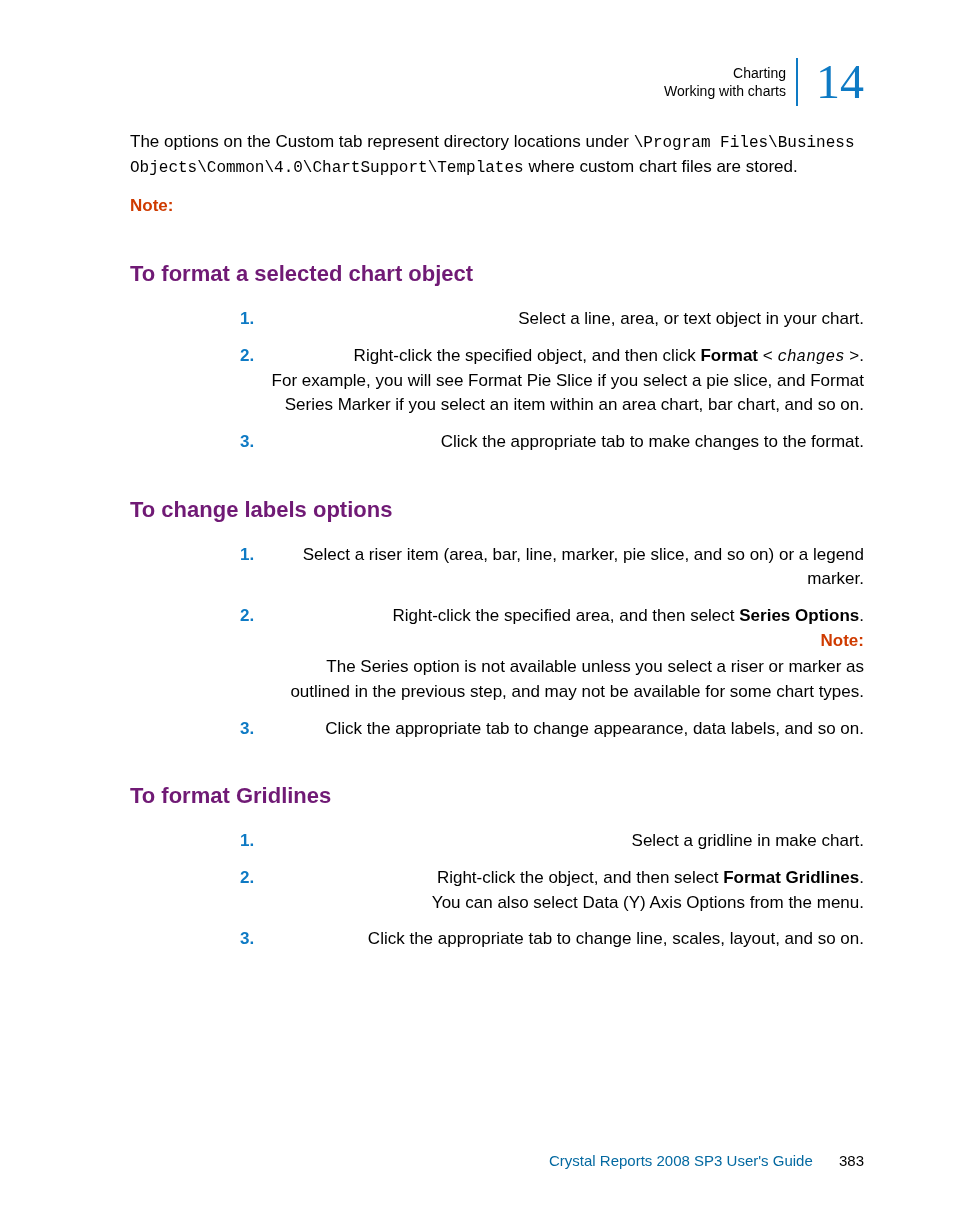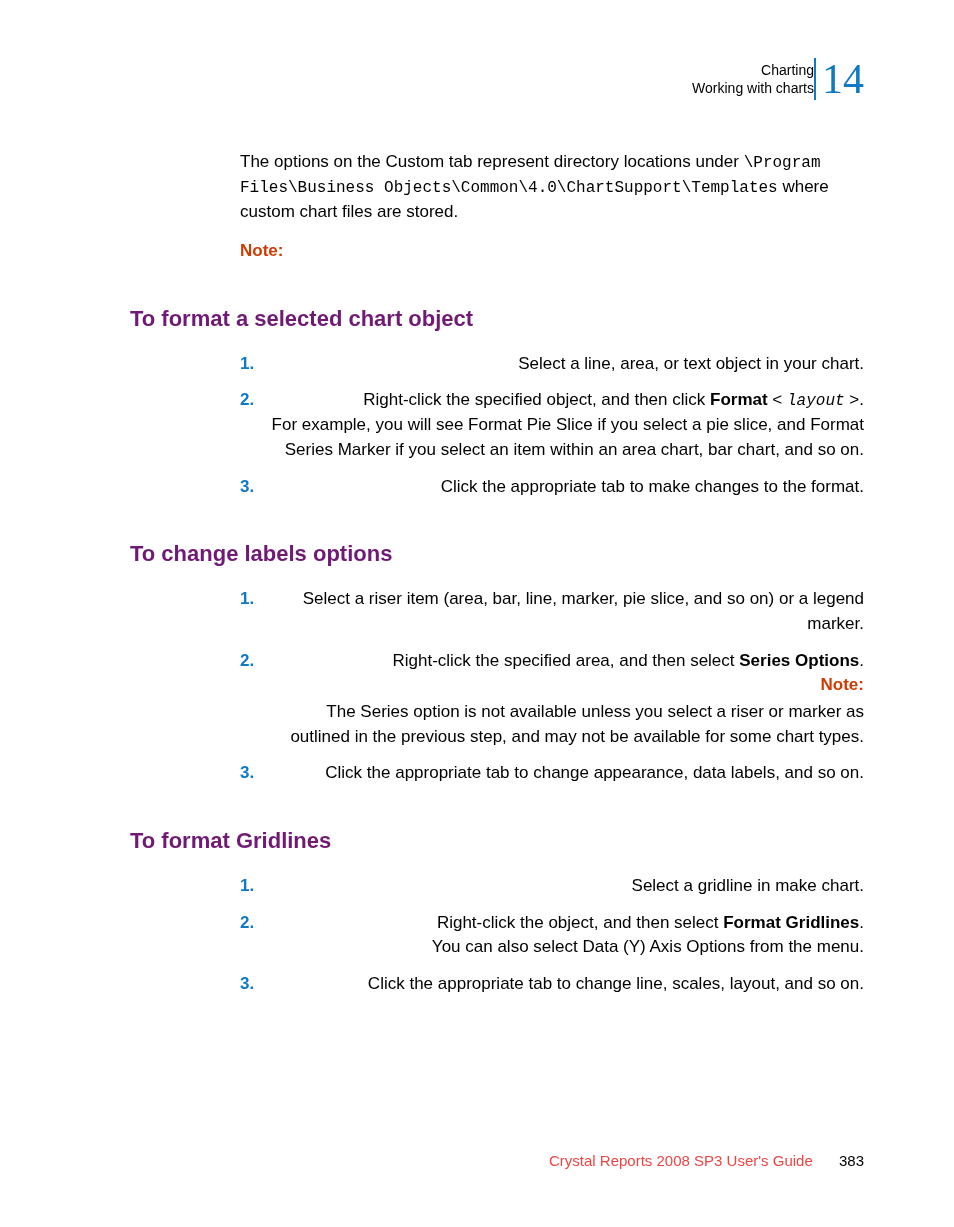--- a/index.html
+++ b/index.html
@@ -11,38 +11,38 @@
     color: #000;
     position: relative;
   }
   .page {
     padding: 58px 90px 0 130px;
   }
   .header {
     display: flex;
     justify-content: flex-end;
     align-items: center;
-    margin-bottom: 50px;
+    gap: 10px;
+    margin-bottom: 24px;
   }
   .header-text {
     text-align: right;
     line-height: 1.3;
   }
   .header-line1 { font-size: 14px; }
   .header-line2 { font-size: 14px; }
   .chapter-num {
     font-family: Georgia, 'Times New Roman', serif;
-    font-size: 42px;
+    font-size: 48px;
     color: #0e7ac4;
     border-left: 2px solid #0e7ac4;
-    padding-left: 6px;
+    padding-left: 18px;
     line-height: 1;
   }
   .body-block {
-    margin-left: 110px;
     font-size: 17px;
     line-height: 1.45;
     margin-bottom: 14px;
   }
   code.path {
     font-family: 'Courier New', Courier, monospace;
     font-size: 16px;
   }
   .note-label {
     color: #cf3b00;
@@ -89,21 +89,21 @@
     font-family: 'Courier New', Courier, monospace;
     font-style: italic;
     font-size: 16px;
   }
   .footer {
     position: absolute;
     bottom: 58px;
     right: 90px;
     font-size: 15px;
   }
-  .footer-title { color: #ef4444; }
+  .footer-title { color: #0369a1; }
   .footer-page { margin-left: 22px; }
 </style>
 </head>
 <body>
 
 <div class="page">
 
   <div class="header">
     <div class="header-text">
       <div class="header-line1">Charting</div>
@@ -122,21 +122,21 @@
 
   <h2 class="section-heading">To format a selected chart object</h2>
   <ol class="steps">
     <li>
       <span class="num">1.</span>
       <div class="step-body">Select a line, area, or text object in your chart.</div>
     </li>
     <li>
       <span class="num">2.</span>
       <div class="step-body">
-        <span>Right-click the specified object, and then click </span><strong>Format</strong><span> &lt; </span><code class="inline">layout</code><span> &gt;.</span>
+        <span>Right-click the specified object, and then click </span><strong>Format</strong><span> &lt; </span><code class="inline">changes</code><span> &gt;.</span>
         <div class="step-sub">For example, you will see Format Pie Slice if you select a pie slice, and Format Series Marker if you select an item within an area chart, bar chart, and so on.</div>
       </div>
     </li>
     <li>
       <span class="num">3.</span>
       <div class="step-body">Click the appropriate tab to make changes to the format.</div>
     </li>
   </ol>
 
   <h2 class="section-heading">To change labels options</h2>

